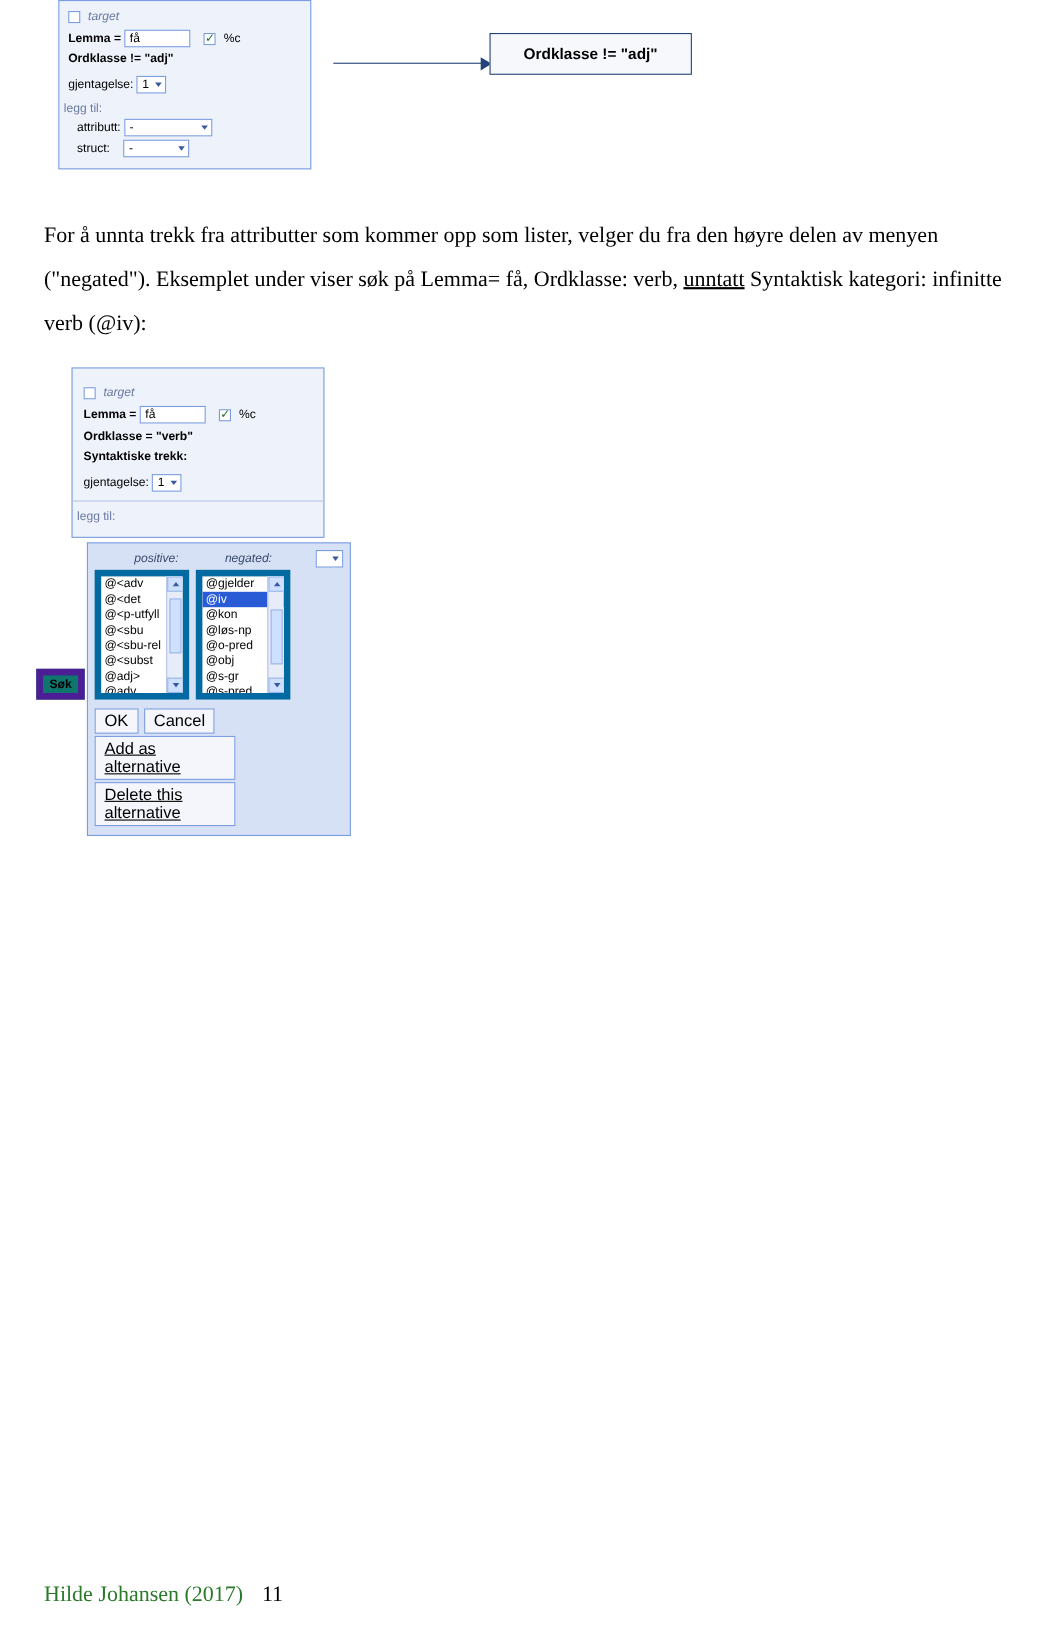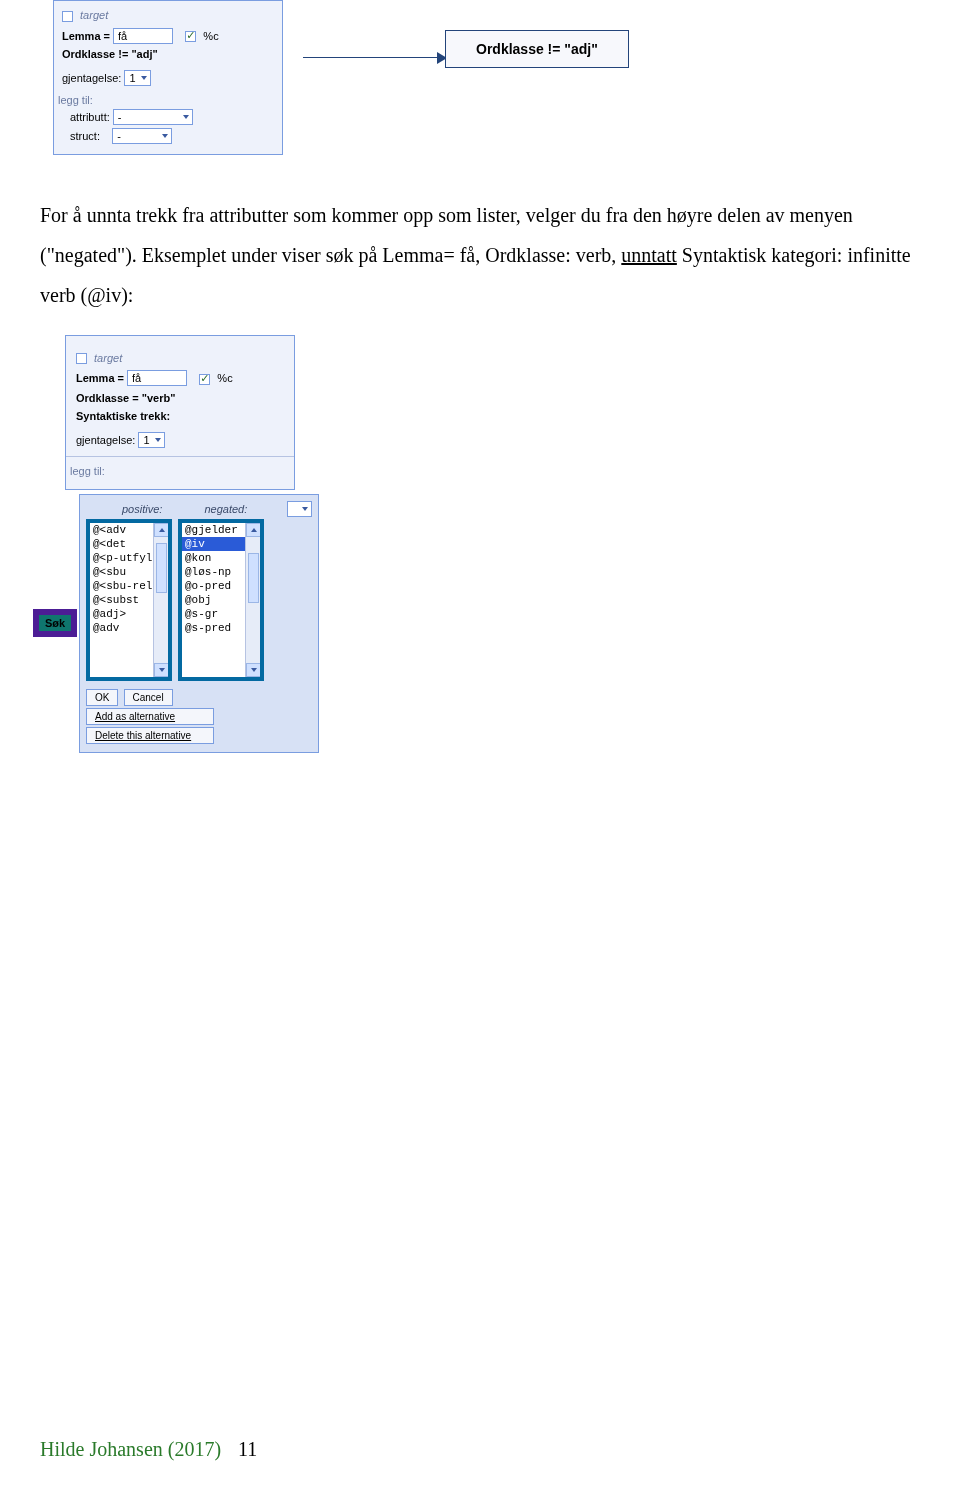--- a/index.html
+++ b/index.html
@@ -92,22 +92,22 @@
   .legg-til2 { color: #6a7aa0; margin-left: -6px; }
 
   .popup {
     background: #d7e1f5; border: 1px solid #7a9de0;
     width: 240px; margin-top: 4px; padding: 6px 6px 8px 6px;
     font-size: 11px; margin-left: 24px;
   }
   .popup .hdrcell { font-style: italic; color: #3a4a6a; padding: 2px 0 4px 0; }
   .popup .cols { display: flex; gap: 6px; }
   .listbox {
-    background: #fff; border: 4px solid #0369a1; width: 86px; height: 162px;
-    overflow: hidden; position: relative; font-size: 11px; font-family: Liberation Mono, monospace;
+    background: #fff; border: 6px solid #0369a1; width: 86px; height: 118px;
+    overflow: hidden; position: relative; font-size: 11px;
   }
   .listbox .item { padding: 1px 3px; white-space: nowrap; }
   .listbox .item.selected { background: #2a5bd7; color: #fff; }
   .listbox .scrollbar {
     position: absolute; right: 0; top: 0; bottom: 0; width: 15px;
     background: #e6ecf8; border-left: 1px solid #b6c3e2;
   }
   .listbox .scrollbar .btn {
     position: absolute; left: 0; width: 15px; height: 14px; background: #cfe0ff; border: 1px solid #9bb6e6;
   }
@@ -126,21 +126,21 @@
     display: inline-block; width: 28px; height: 16px; border: 1px solid #7a9de0; background: #fff;
     position: relative; vertical-align: top;
   }
   .small-select::after {
     content: ""; position: absolute; right: 3px; top: 5px;
     border-left: 3px solid transparent; border-right: 3px solid transparent; border-top: 4px solid #3a5aa0;
   }
   .popup .btns { margin-top: 6px; }
   .ui-button {
     display: inline-block; background: #f4f6fb; border: 1px solid #7a9de0;
-    padding: 2px 8px; font-size: 10px; margin: 2px 2px 0 0;
+    padding: 2px 8px; font-size: 15px; margin: 2px 2px 0 0;
   }
   .ui-button.wide { display: block; width: 128px; text-decoration: underline; }
 
   .sok-btn {
     position: absolute; left: -22px; top: 274px;
     border: 6px solid #4c1d95; background: #0f766e; padding: 2px 6px; font-size: 11px; font-weight: bold;
   }
 
   
   .footer {

